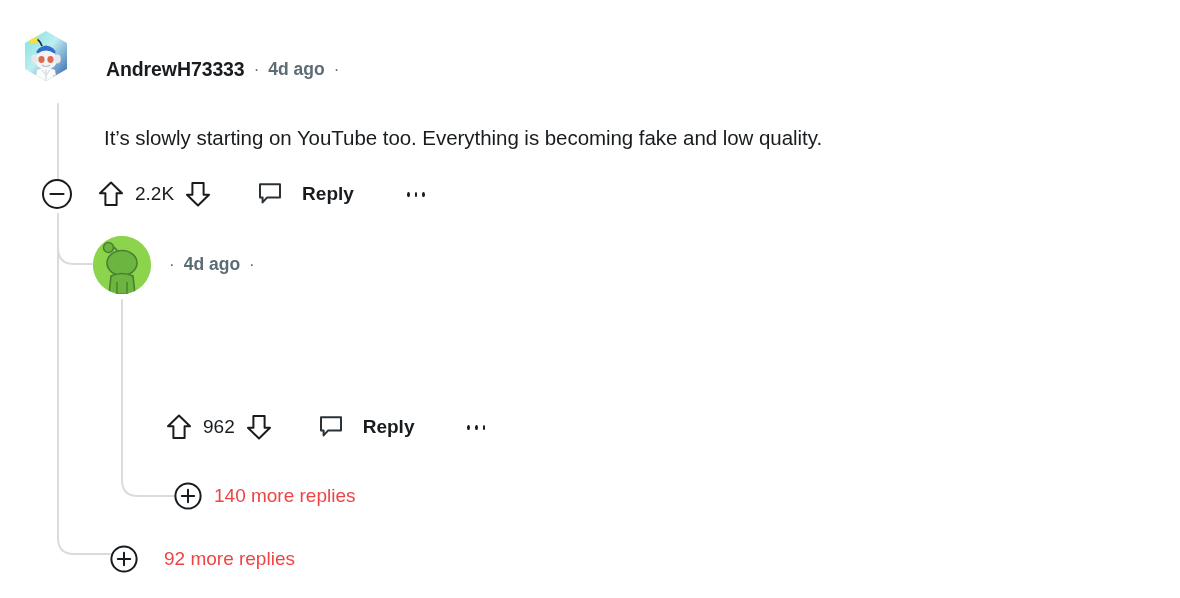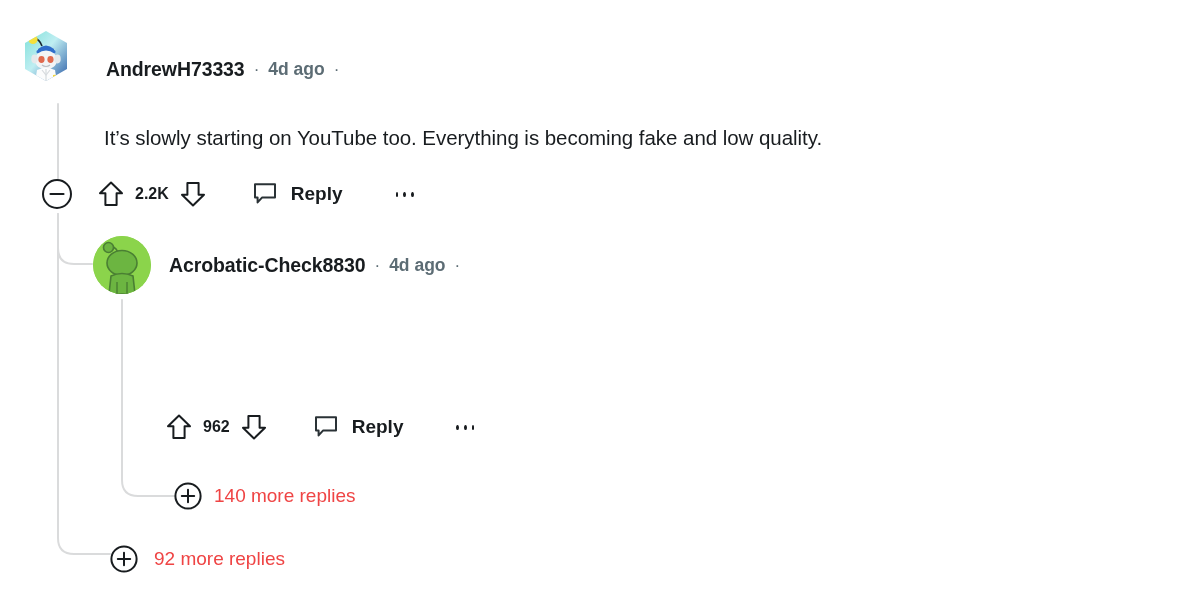--- a/index.html
+++ b/index.html
@@ -113,21 +113,21 @@
     align-items: center;
     gap: 12px;
     white-space: nowrap;
   }
   .more-replies-1 {
     position: absolute;
     left: 110px;
     top: 545px;
     display: flex;
     align-items: center;
-    gap: 16px;
+    gap: 26px;
     white-space: nowrap;
   }
 
   
   .username {
     font-size: 19.5px;
     font-weight: bold;
     color: #181c1f;
     letter-spacing: -0.1px;
   }
@@ -141,22 +141,22 @@
     color: #5c6c74;
     font-weight: bold;
   }
   .comment-text {
     font-size: 20.5px;
     line-height: 35px;
     color: #181c1f;
     letter-spacing: -0.05px;
   }
   .vote-count {
-    font-size: 16px;
-    font-weight: bold;
+    font-size: 19px;
+    font-weight: normal;
     color: #181c1f;
   }
   .reply-label {
     font-size: 19px;
     font-weight: bold;
     color: #181c1f;
   }
   .more-replies-label {
     font-size: 19px;
     color: #ef4444;
@@ -172,21 +172,21 @@
     padding: 0;
     cursor: pointer;
   }
   .collapse-btn { width: 32px; height: 32px; margin-right: 25px; }
   .vote-up { width: 26px; height: 30px; }
   .vote-down { width: 26px; height: 30px; margin-left: 11px; }
   .vote-count-wrap { margin-left: 11px; }
   .reply-btn {
     display: inline-flex;
     align-items: center;
-    gap: 13px;
+    gap: 19px;
     margin-left: 46px;
     background: transparent;
     border: none;
     padding: 0;
     cursor: pointer;
   }
   .overflow-btn {
     margin-left: 47px;
     width: 30px;
     height: 26px;
@@ -323,21 +323,20 @@
         <path d="M18 40 Q29 35 40 40 L42 58 L16 58 Z"></path>
       </g>
       <g stroke="#4a7f33" stroke-width="1.4" fill="none">
         <path d="M24 46 L24 58"></path>
         <path d="M34 46 L34 58"></path>
       </g>
     </svg>
   </div>
 
   <div class="c2-header">
-    <span class="username">Acrobatic-Check8830</span>
     <span class="dot-sep">·</span>
     <span class="timestamp">4d ago</span>
     <span class="dot-sep">·</span>
   </div>
 
 
   <div class="c2-actions">
 
     <button class="icon-btn vote-up">
       <svg width="26" height="28" viewBox="0 0 26 28" fill="none">

